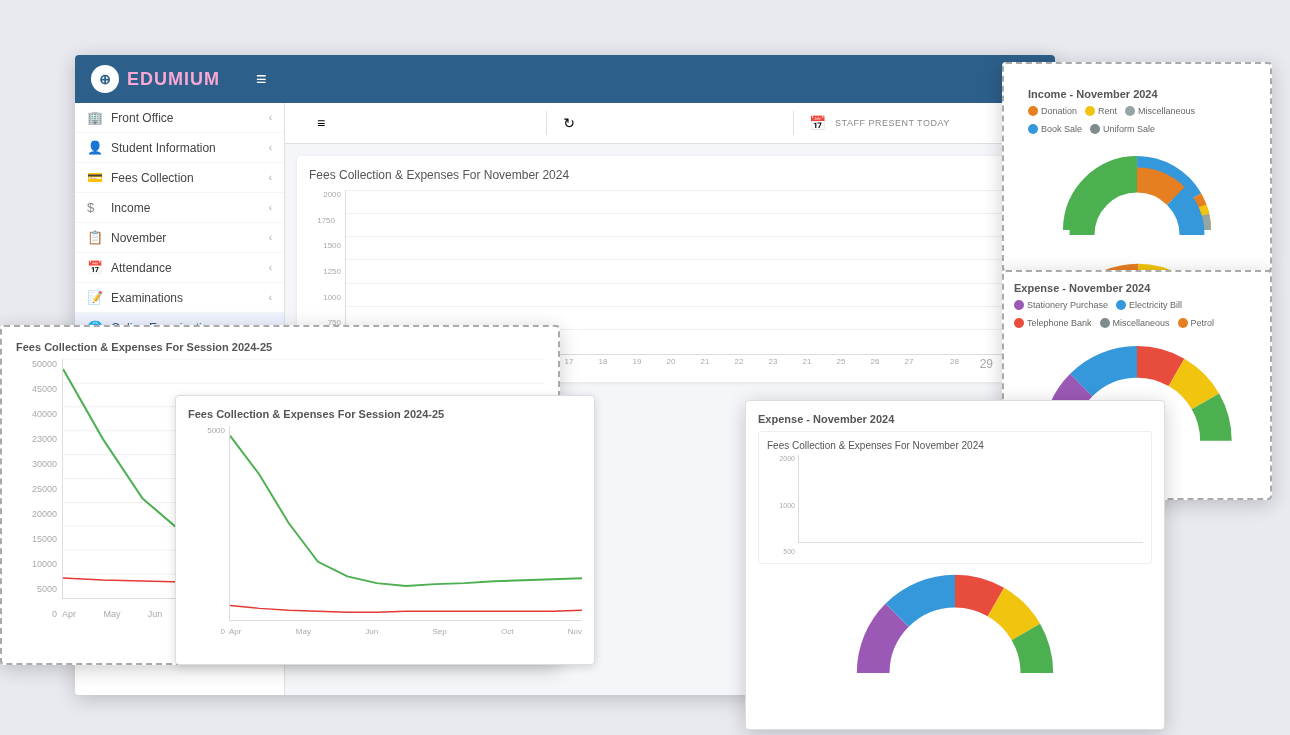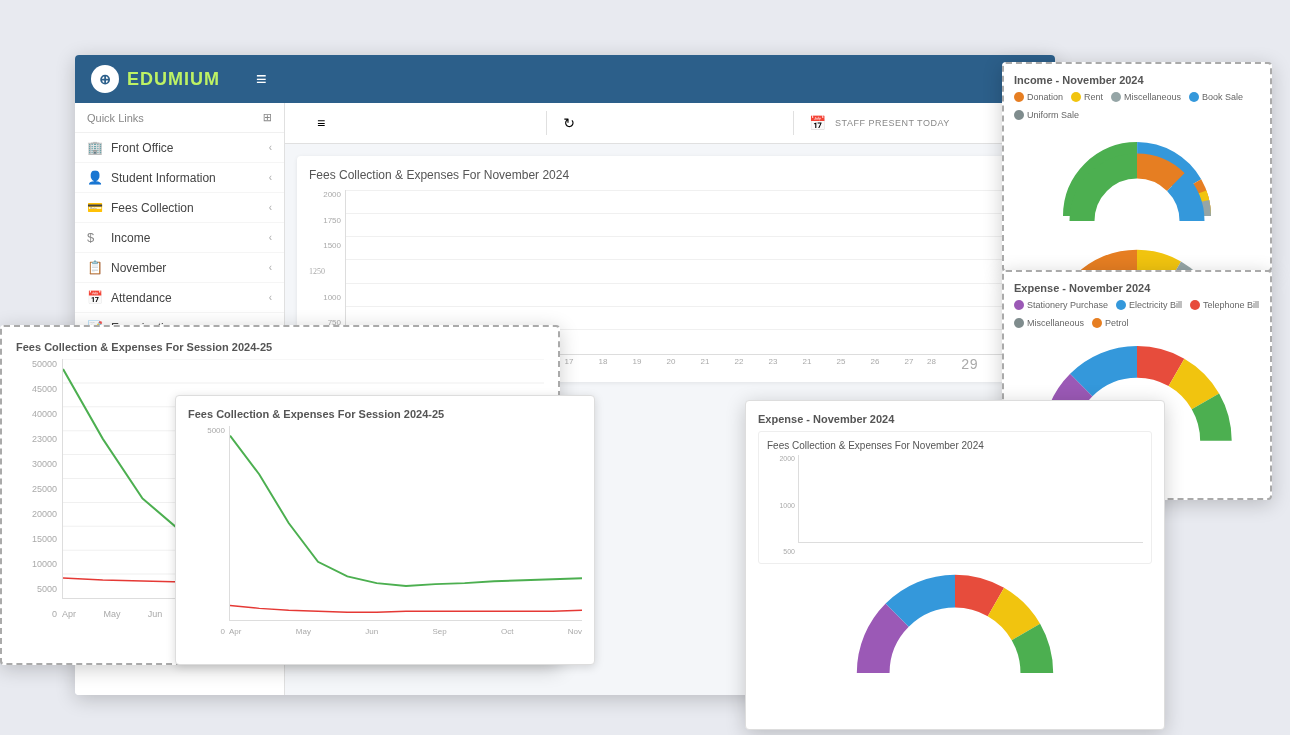--- a/index.html
+++ b/index.html
@@ -45,21 +45,21 @@
       background: #fff;
       border-radius: 50%;
       display: flex;
       align-items: center;
       justify-content: center;
       color: #2c5f8a;
       font-size: 14px;
       font-weight: bold;
     }
     .logo-text {
-      color: #bef264;
+      color: #f9a8d4;
       font-size: 18px;
       font-weight: 700;
       letter-spacing: 1px;
     }
     .hamburger {
       color: #fff;
       font-size: 18px;
       cursor: pointer;
       margin-left: 20px;
     }
@@ -225,24 +225,20 @@
     <div class="logo-area">
       <div class="logo-icon">⊕</div>
       <span class="logo-text">EDUMIUM</span>
     </div>
     <span class="hamburger">≡</span>
   </div>
 
   <div class="main-body">
 
     <div class="sidebar">
-      <div class="quick-links-header">
-        <span>Quick Links</span>
-        <span>⊞</span>
-      </div>
 
       <div class="sidebar-item">
         <span class="icon">🏢</span>
         <span>Front Office</span>
         <span class="arrow">‹</span>
       </div>
       <div class="sidebar-item">
         <span class="icon">👤</span>
         <span>Student Information</span>
         <span class="arrow">‹</span>
@@ -312,23 +308,23 @@
         </div>
       </div>
 
       <div class="chart-section">
         <div class="chart-title">Fees Collection &amp; Expenses For November 2024</div>
         <div class="bar-chart">
           <div style="position:relative;height:165px;width:100%;">
 
             <div style="position:absolute;left:0;top:0;width:35px;height:100%;display:flex;flex-direction:column;justify-content:space-between;padding-bottom:2px;">
               <span style="font-size:8px;color:#aaa;text-align:right;padding-right:3px;">2000</span>
-              <span style="font-size:8px;color:#aaa;text-align:right;padding-right:3px;">1750</span>
+              <span style="font-size:8px;color:#aaa;text-align:right;padding-right:9px;">1750</span>
               <span style="font-size:8px;color:#aaa;text-align:right;padding-right:3px;">1500</span>
-              <span style="font-size:8px;color:#aaa;text-align:left;padding-right:3px;font-family:Liberation Serif, serif;">1250</span>
+              <span style="font-size:8px;color:#aaa;text-align:right;padding-right:3px;">1250</span>
               <span style="font-size:8px;color:#aaa;text-align:right;padding-right:3px;">1000</span>
               <span style="font-size:8px;color:#aaa;text-align:right;padding-right:3px;">750</span>
               <span style="font-size:8px;color:#aaa;text-align:right;padding-right:3px;">500</span>
             </div>
 
             <div style="position:absolute;left:36px;right:0;top:0;bottom:0;border-left:1px solid #ddd;border-bottom:1px solid #ddd;">
 
               <div style="position:absolute;top:0;left:0;right:0;height:1px;background:#f0f0f0;"></div>
               <div style="position:absolute;top:14%;left:0;right:0;height:1px;background:#f0f0f0;"></div>
               <div style="position:absolute;top:28%;left:0;right:0;height:1px;background:#f0f0f0;"></div>
@@ -434,32 +430,32 @@
             <span style="flex:1;font-size:8px;color:#aaa;text-align:center;">18</span>
             <span style="flex:1;font-size:8px;color:#aaa;text-align:center;">19</span>
             <span style="flex:1;font-size:8px;color:#aaa;text-align:center;">20</span>
             <span style="flex:1;font-size:8px;color:#aaa;text-align:center;">21</span>
             <span style="flex:1;font-size:8px;color:#aaa;text-align:center;">22</span>
             <span style="flex:1;font-size:8px;color:#aaa;text-align:center;">23</span>
             <span style="flex:1;font-size:8px;color:#aaa;text-align:center;">21</span>
             <span style="flex:1;font-size:8px;color:#aaa;text-align:center;">25</span>
             <span style="flex:1;font-size:8px;color:#aaa;text-align:center;">26</span>
             <span style="flex:1;font-size:8px;color:#aaa;text-align:center;">27</span>
-            <span style="flex:1;font-size:8px;color:#aaa;text-align:left;">28</span>
-            <span style="flex:1;font-size:14px;color:#aaa;text-align:left;font-family:Liberation Mono, monospace;">29</span>
+            <span style="flex:1;font-size:8px;color:#aaa;text-align:right;">28</span>
+            <span style="flex:1;font-size:12px;color:#aaa;text-align:right;">29</span>
             <span style="flex:1;font-size:8px;color:#aaa;text-align:center;">30</span>
           </div>
         </div>
       </div>
 
     </div>
   </div>
 </div>
 
-<div class="float-panel dashed" style="position:absolute;top:62px;right:18px;width:270px;height:210px;padding:10px;background:#fff;border-radius:4px;">
+<div class="float-panel dashed" style="position:absolute;top:62px;right:18px;width:270px;height:210px;padding:24px;background:#fff;border-radius:4px;">
   <div class="panel-title">Income - November 2024</div>
   <div class="legend">
     <div class="legend-item">
       <div class="legend-dot" style="background:#e67e22;"></div>
       <span>Donation</span>
     </div>
     <div class="legend-item">
       <div class="legend-dot" style="background:#f1c40f;"></div>
       <span>Rent</span>
     </div>
@@ -510,21 +506,21 @@
     <div class="legend-item">
       <div class="legend-dot" style="background:#9b59b6;"></div>
       <span>Stationery Purchase</span>
     </div>
     <div class="legend-item">
       <div class="legend-dot" style="background:#3498db;"></div>
       <span>Electricity Bill</span>
     </div>
     <div class="legend-item">
       <div class="legend-dot" style="background:#e74c3c;"></div>
-      <span>Telephone Bill</span>
+      <span>Telephone Bank</span>
     </div>
     <div class="legend-item">
       <div class="legend-dot" style="background:#7f8c8d;"></div>
       <span>Miscellaneous</span>
     </div>
     <div class="legend-item">
       <div class="legend-dot" style="background:#e67e22;"></div>
       <span>Petrol</span>
     </div>
   </div>

